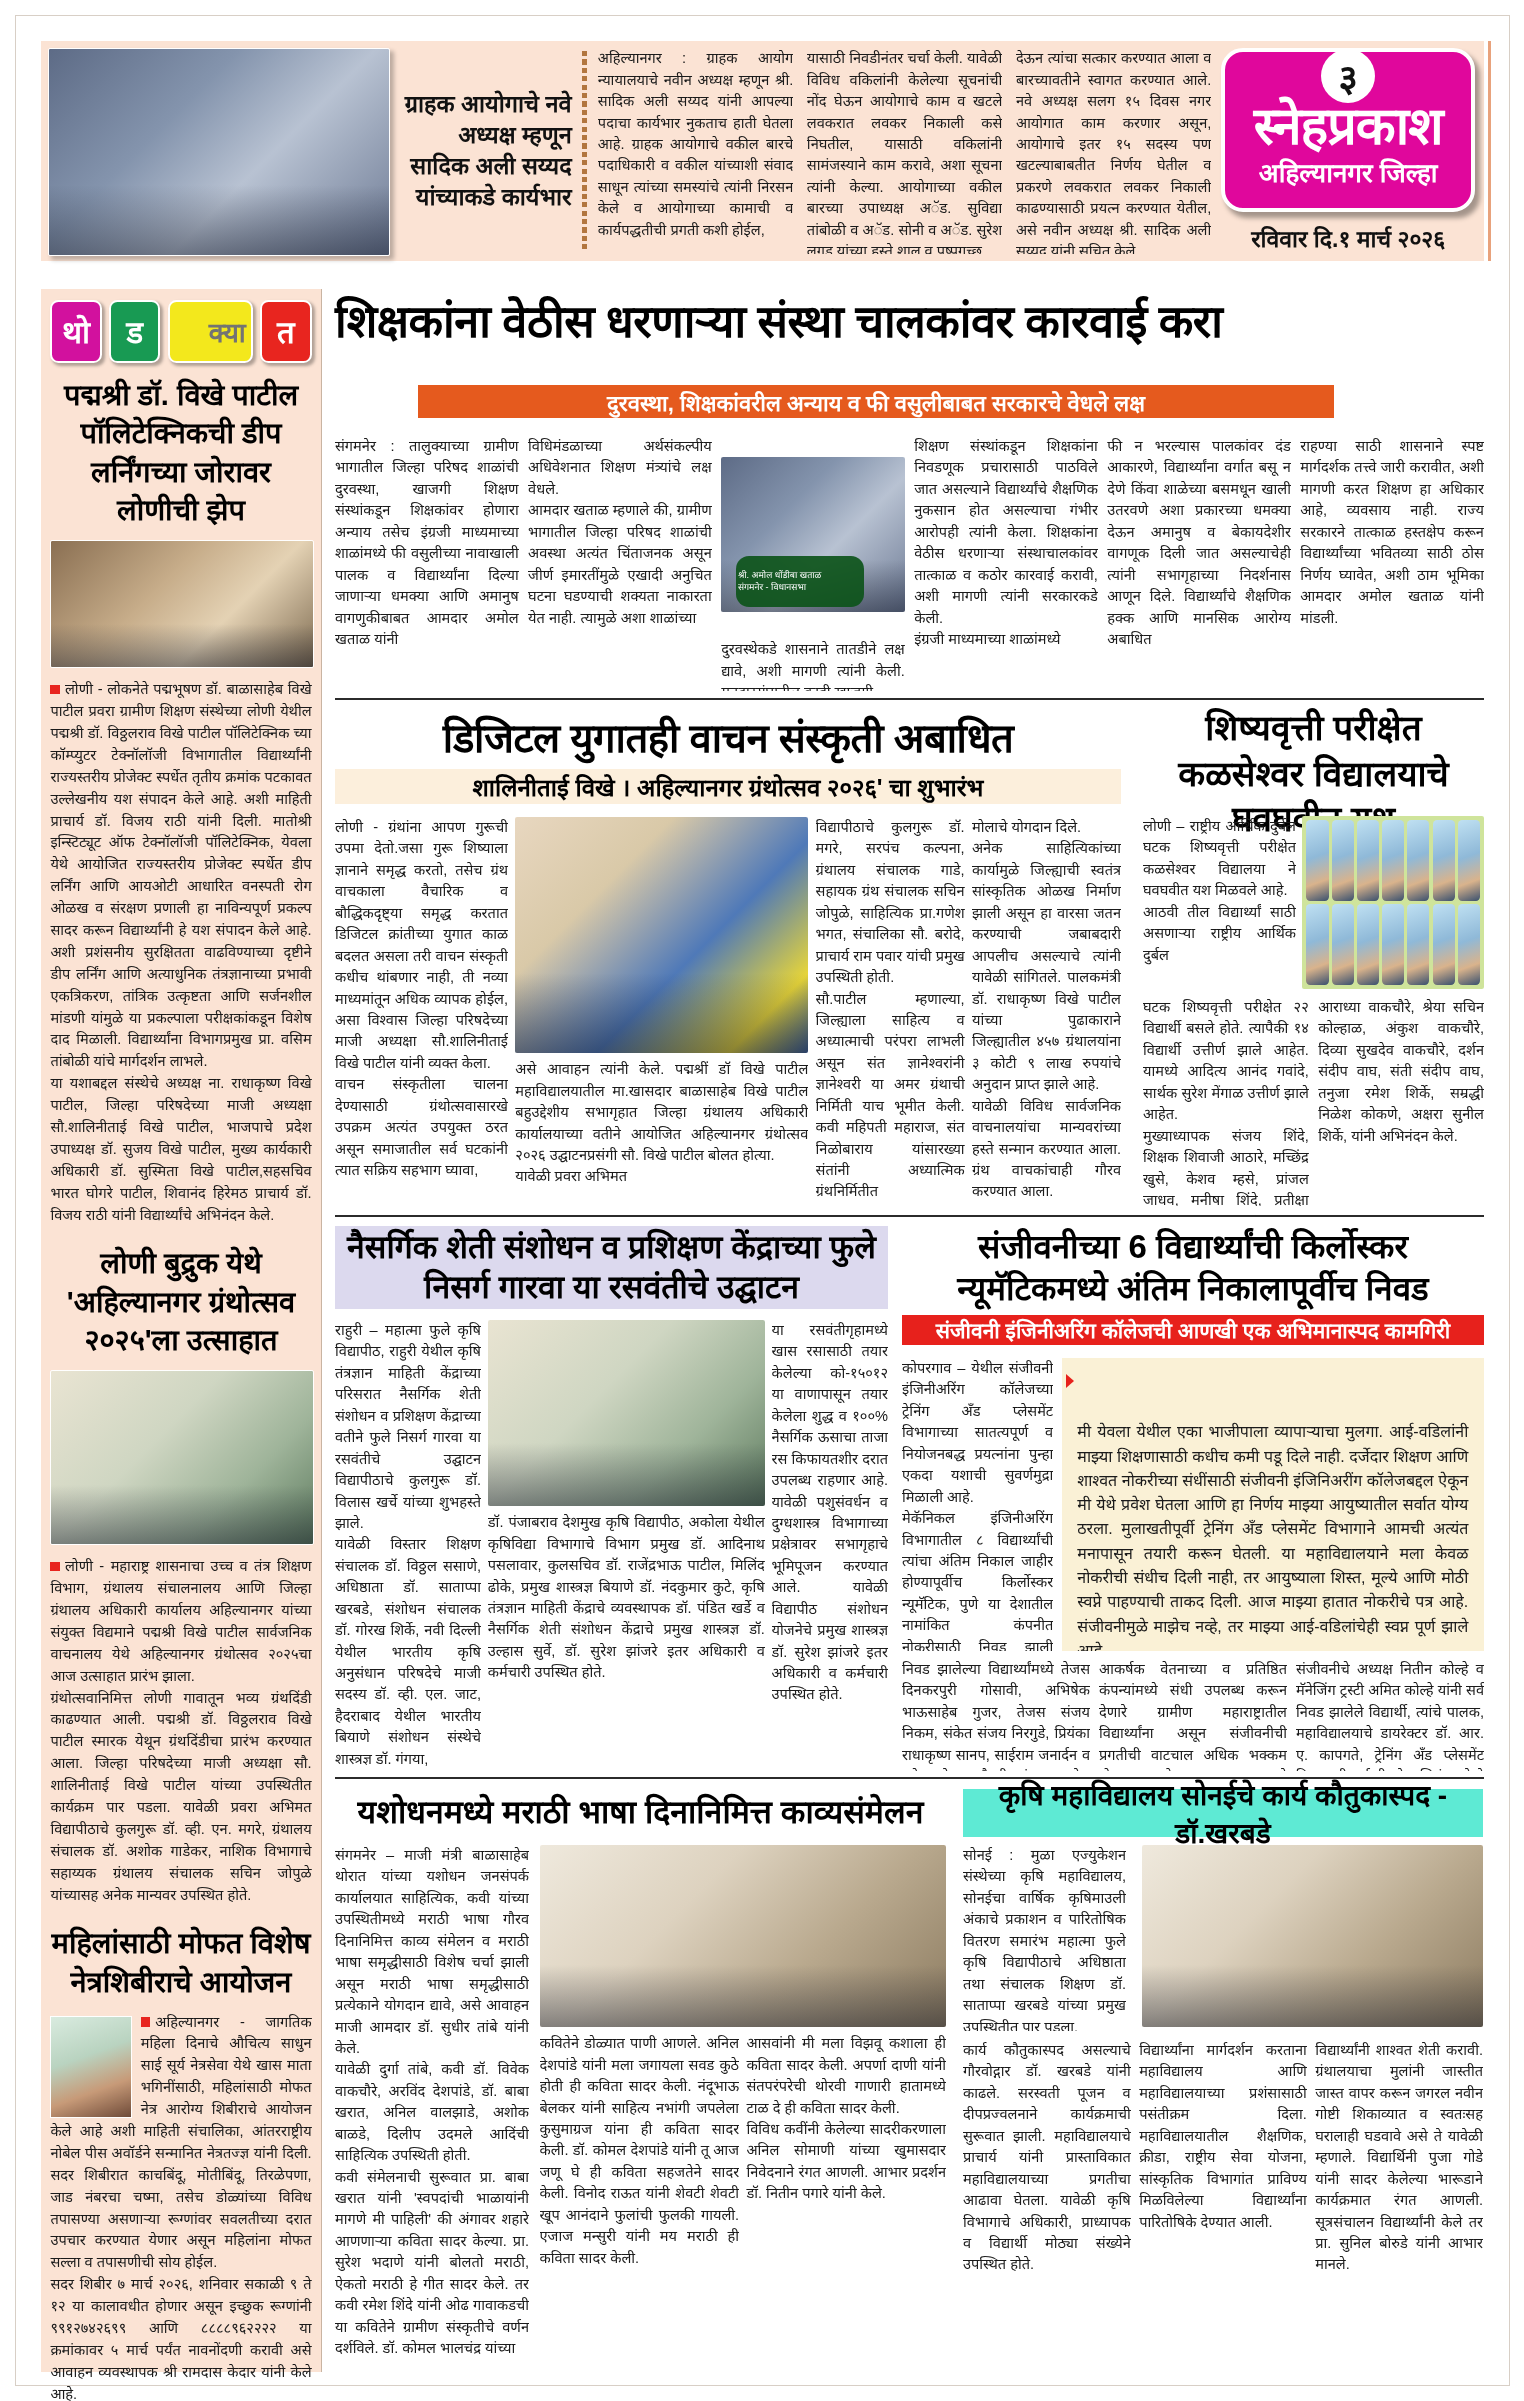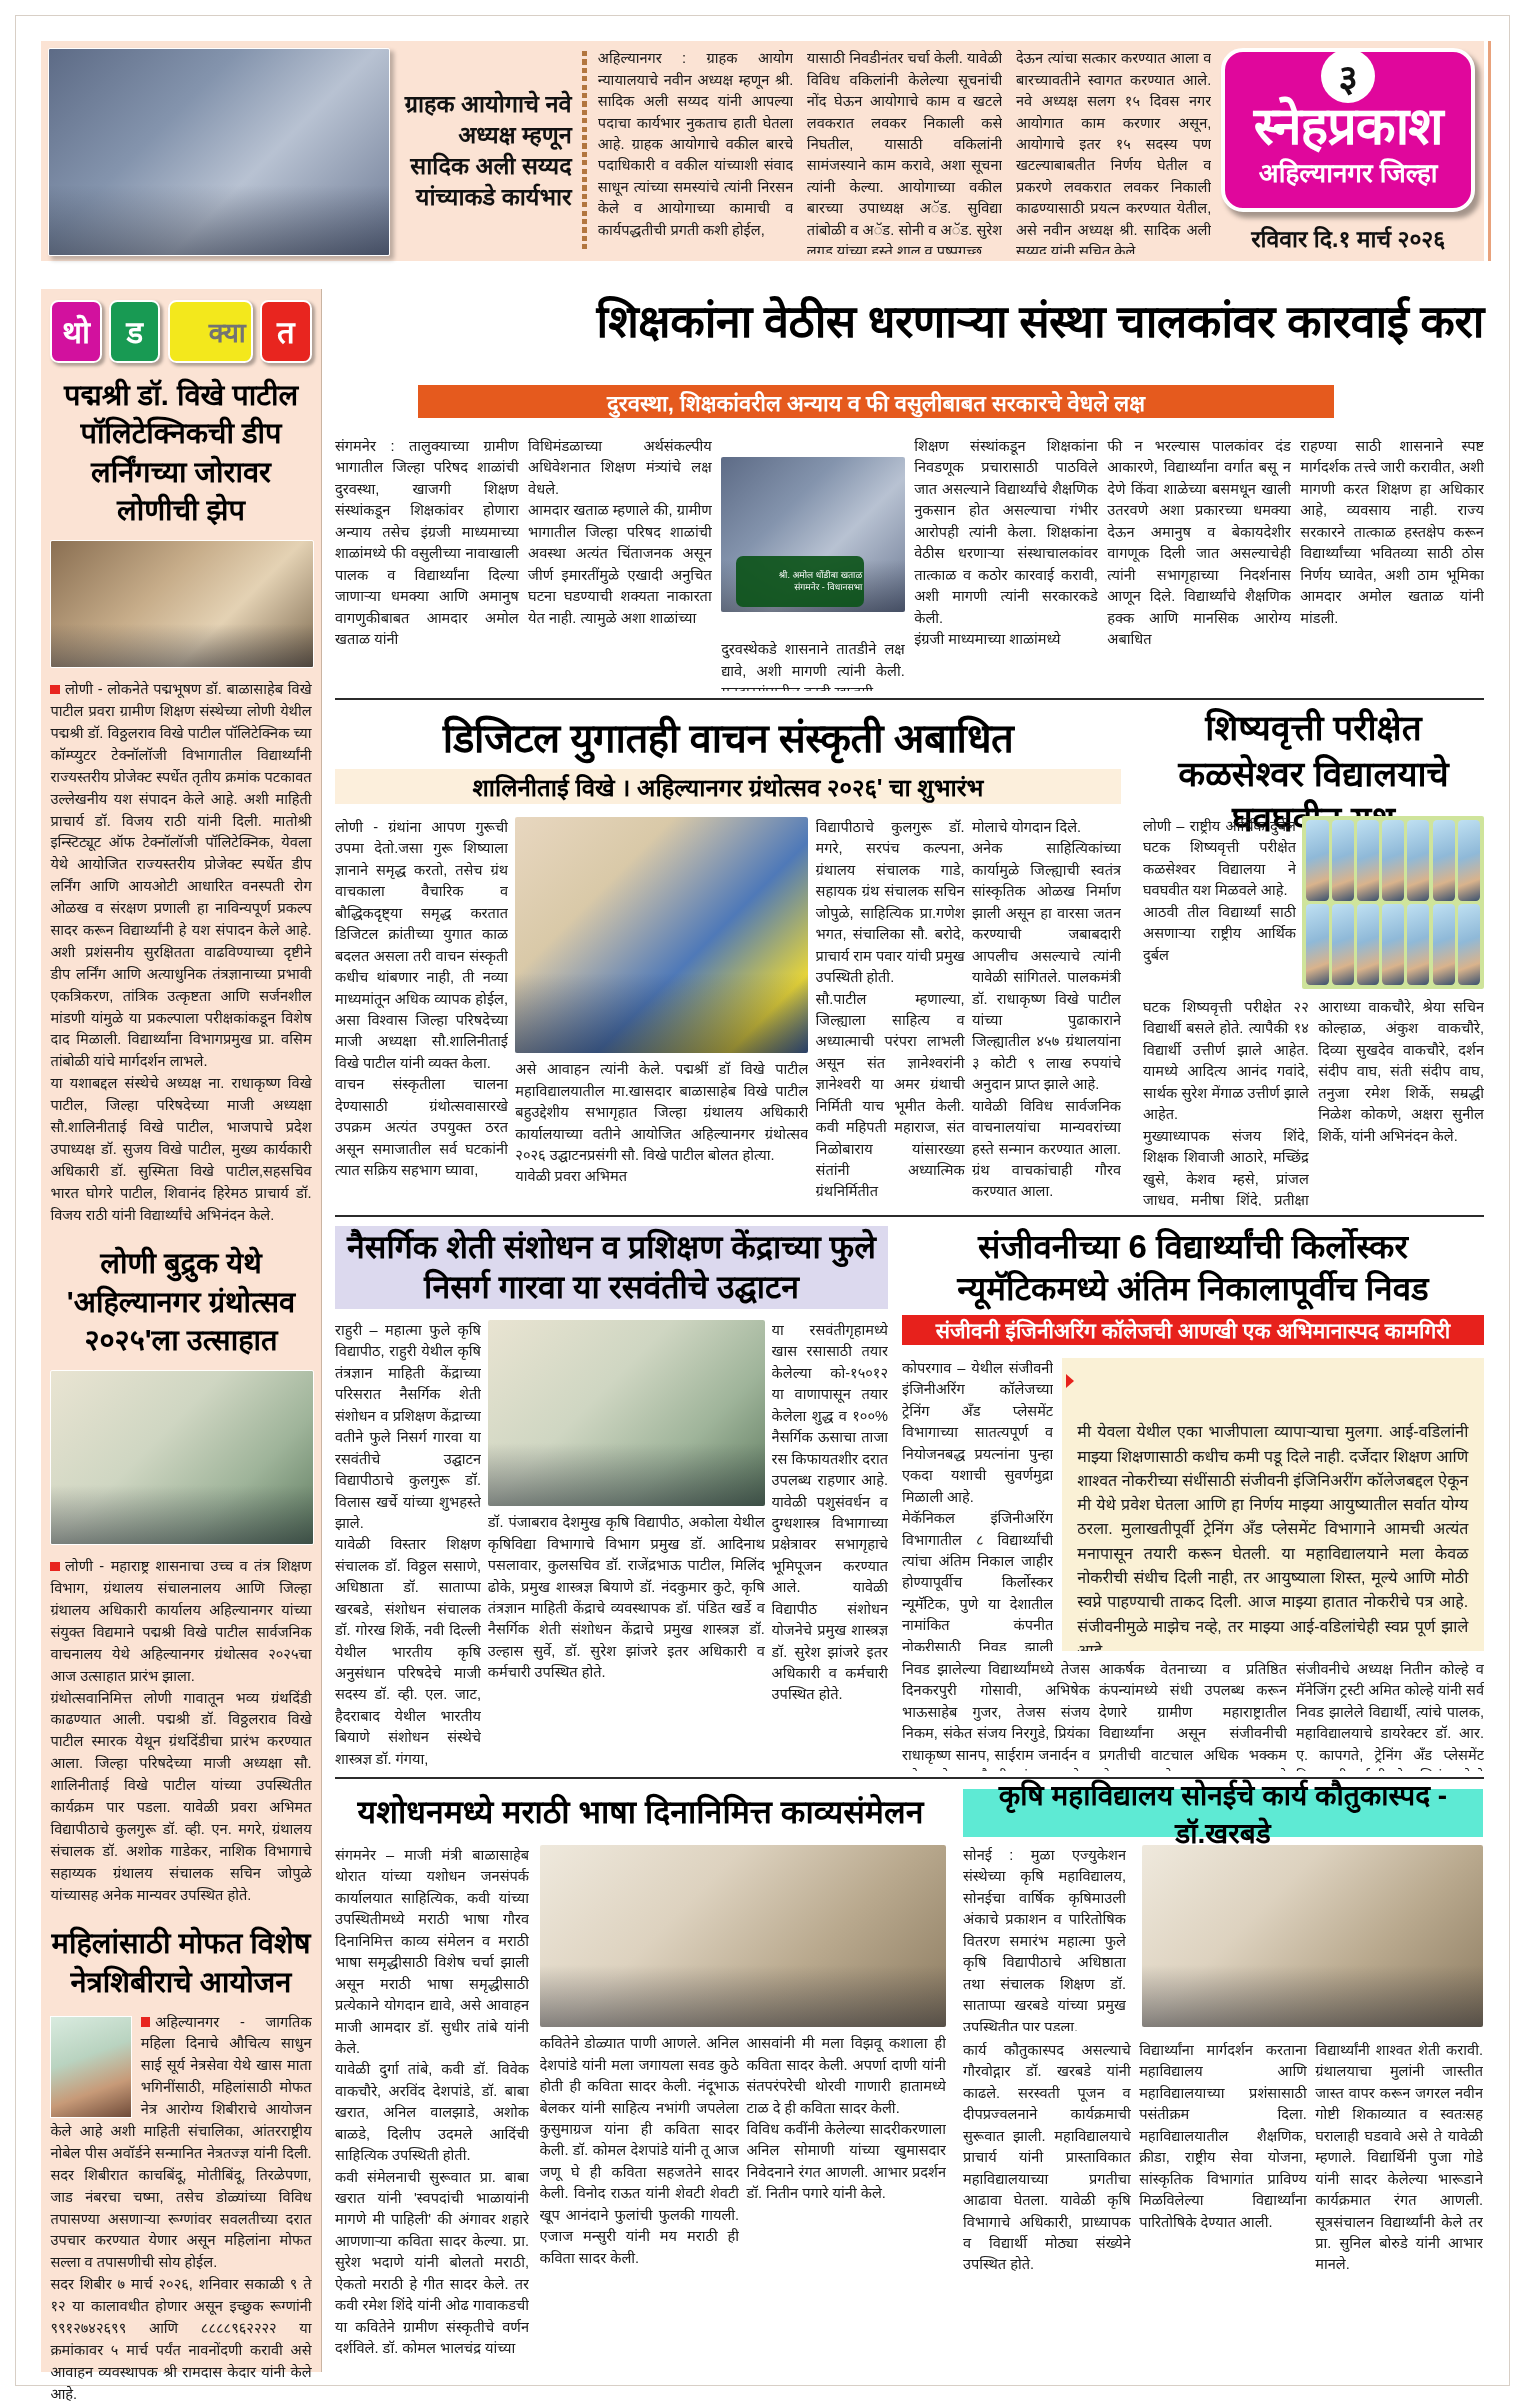--- a/index.html
+++ b/index.html
@@ -51,27 +51,27 @@
   .sb-title{font-size:29px;font-weight:bold;text-align:center;line-height:1.32;color:#000;margin:9.4px 0 10.5px;}
   .sb-photo{width:100%;height:126px;margin-bottom:11.5px;border:1px solid #fff;}
   .sb-body{font-size:14.6px;line-height:1.5;text-align:justify;white-space:pre-line;overflow:hidden;}
   .bullet{display:inline-block;width:9.4px;height:9.4px;background:#e8251f;margin-right:5.2px;}
   .portrait{float:left;width:80px;height:100px;margin:4.2px 8.4px 3.1px 0;border:1px solid #fff;
             background:linear-gradient(160deg,#d9ebdf 0%,#b9d3c0 40%,#c79a78 70%,#6e4a38 100%);}
 
   
   .abs{position:absolute;box-sizing:border-box;}
   .lead-headline{left:335px;top:287px;width:1149px;height:78px;font-size:45px;font-weight:bold;color:#000;
-                 text-align:right;letter-spacing:-0.5px;line-height:1.55;}
+                 text-align:left;letter-spacing:-0.5px;line-height:1.55;}
   .lead-subhead{left:418px;top:385px;width:916px;height:33px;background:#e55a1e;color:#fff;font-weight:bold;
                 font-size:22px;display:flex;align-items:center;justify-content:center;}
   .lead-body{left:335px;top:436px;width:1149px;height:255px;display:flex;gap:9.4px;}
   .lead-photo{height:155px;margin-bottom:5.2px;}
   .nameplate{position:absolute;left:8%;right:22%;bottom:5.2px;background:rgba(13,84,26,.92);color:#fff;
-             text-align:right;font-size:9px;line-height:1.35;padding:1.6px 2.1px;border-radius:7px;}
+             text-align:left;font-size:9px;line-height:1.35;padding:1.6px 2.1px;border-radius:13px;}
 
   .section-head{font-weight:bold;color:#000;text-align:center;}
   .digital-head{left:335px;top:709px;width:786px;height:54px;font-size:40px;letter-spacing:-0.5px;}
   .digital-sub{left:335px;top:769px;width:786px;height:35px;background:#fcefdc;font-size:24px;font-weight:bold;
                display:flex;align-items:center;justify-content:center;color:#000;}
   .digital-body{left:335px;top:817px;width:786px;height:389px;display:flex;gap:7.3px;}
   .digital-photo{height:236px;margin-bottom:6.3px;}
 
   .sch-head{left:1143px;top:705px;width:341px;height:94px;font-size:35px;line-height:1.3;}
   .sch-row{left:1143px;top:816px;width:341px;height:173px;display:flex;gap:6.3px;}

